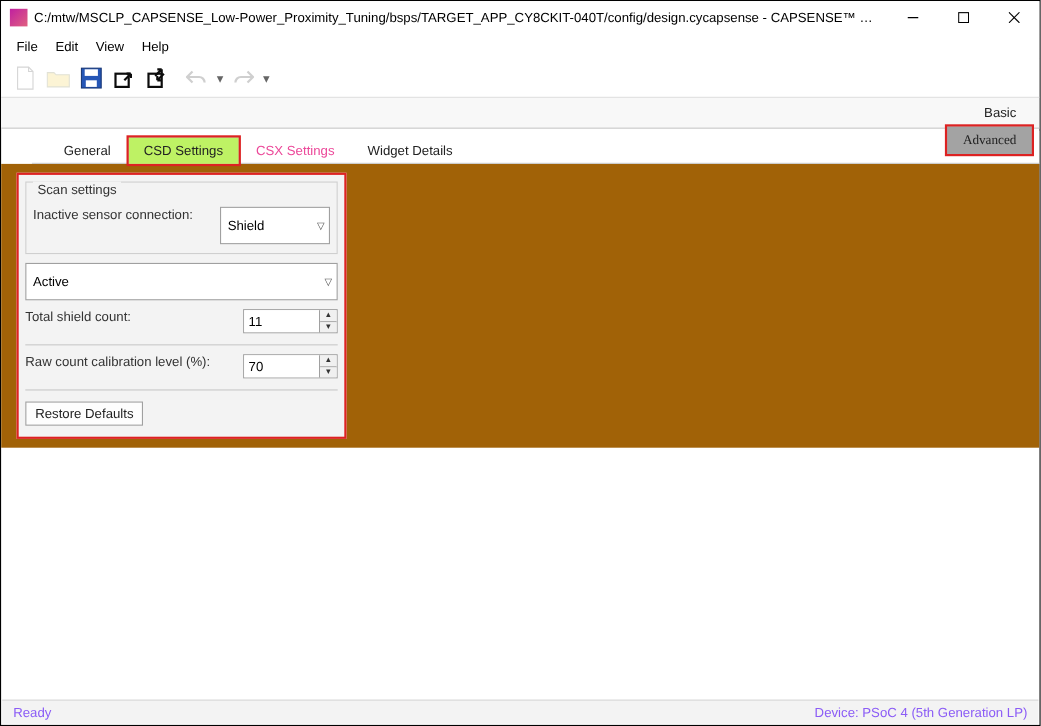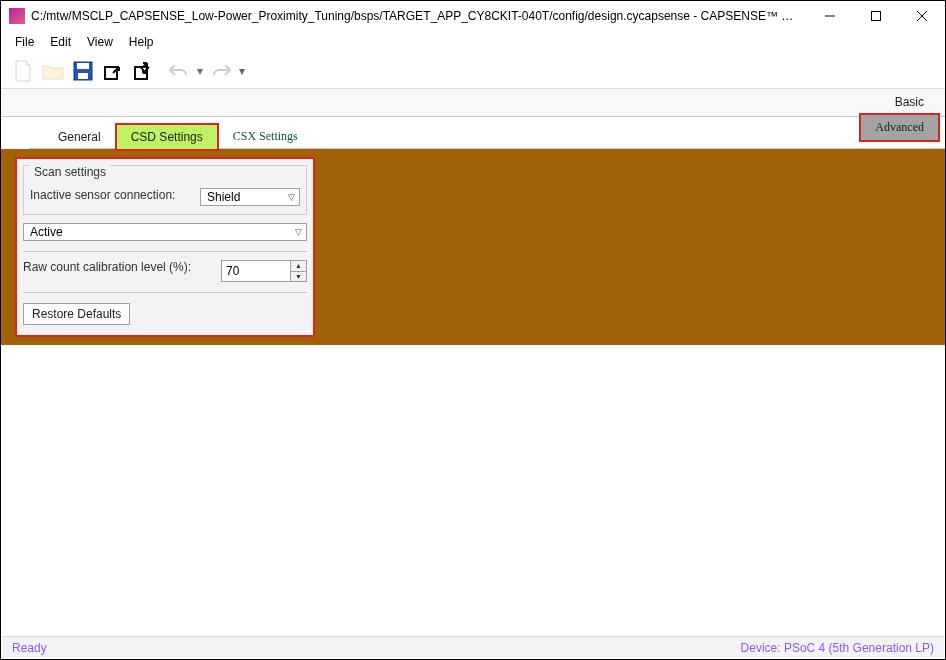--- a/index.html
+++ b/index.html
@@ -29,31 +29,31 @@
     .main-tab-row::after { content: ''; position: absolute; left: 0; right: 0; bottom: 0; border-bottom: 1px solid #c8c8c8; }
     .main-tab { padding: 5px 14px; border: 1px solid transparent; border-bottom: none; background: transparent; position: relative; z-index: 1; color: #222; }
     .main-tab.active { background: #a3a3a3; border-color: #c8c8c8; border-bottom: 1px solid #fff; margin-bottom: -1px; font-family: Liberation Serif, serif; }
     .highlight-red { outline: 2px solid #d22; outline-offset: -1px; }
 
     
     .sub-tab-row { height: 30px; display: flex; align-items: flex-end; padding: 0 14px; background: #fff; position: relative; margin-top: 2px; margin-left: 28px; }
     .sub-tab-row::after { content: ''; position: absolute; left: 0; right: 0; bottom: 0; border-bottom: 1px solid #c8c8c8; }
     .sub-tab { padding: 5px 14px; border: 1px solid transparent; border-bottom: none; color: #222; position: relative; z-index: 1; }
     .sub-tab.active { background: #bef264; border-color: #c8c8c8; border-bottom: 1px solid #fff; margin-bottom: -1px; }
-    .sub-tab.disabled { color: #14532d; font-family: Liberation Serif, serif; }
+    .sub-tab.disabled { color: #ec4899; }
 
     
     .content-wrap { padding: 8px 14px; background: #a16207; }
     .scan-panel { width: 300px; border: 2px solid #d22; padding: 6px 6px 10px 6px; background: #f3f3f3; }
     .group-box { border: 1px solid #cfcfcf; padding: 0 6px 8px 6px; background: #f3f3f3; position: relative; margin-bottom: 8px; }
     .group-title { position: relative; top: -1px; background: #f3f3f3; display: inline-block; padding: 0 4px; font-size: 12px; color: #333; }
     .form-row { display: flex; align-items: flex-start; margin-top: 8px; }
     .form-label { flex: 0 0 170px; color: #333; }
     .form-label.wide { flex: 0 0 198px; }
-    .select { flex: 1; height: 18px; border: 1px solid #a0a0a0; background: #fff; display: flex; align-items: center; justify-content: space-between; padding: 0 4px 0 6px; }
+    .select { flex: 1; height: 34px; border: 1px solid #a0a0a0; background: #fff; display: flex; align-items: center; justify-content: space-between; padding: 0 4px 0 6px; }
     .select .caret { font-size: 9px; color: #555; }
     .spinner { flex: 1; height: 22px; border: 1px solid #a0a0a0; background: #fff; display: flex; align-items: stretch; }
     .spinner input { flex: 1; border: none; padding: 0 4px; font-size: 12px; outline: none; width: 100%; }
     .spinner .spin-btns { width: 16px; display: flex; flex-direction: column; border-left: 1px solid #a0a0a0; }
     .spinner .spin-btn { flex: 1; display: flex; align-items: center; justify-content: center; font-size: 7px; color: #333; background: #f0f0f0; border-bottom: 1px solid #a0a0a0; }
     .spinner .spin-btn:last-child { border-bottom: none; }
     .hr { border-top: 1px solid #c8c8c8; margin-top: 10px; }
     .restore-btn { display:inline-block; margin-top: 10px; padding: 3px 8px; border: 1px solid #a0a0a0; background: #fdfdfd; color: #222; }
 
     
@@ -141,20 +141,21 @@
 
 <div class="main-tab-row">
   <div class="main-tab">Basic</div>
   <div class="main-tab active highlight-red">Advanced</div>
 </div>
 
 <div class="sub-tab-row">
   <div class="sub-tab">General</div>
   <div class="sub-tab active highlight-red">CSD Settings</div>
   <div class="sub-tab disabled">CSX Settings</div>
+  <div class="sub-tab">Widget Details</div>
 </div>
 
 <div class="content-wrap">
   <div class="scan-panel">
 
     <div class="group-box">
       <span class="group-title">Scan settings</span>
       <div class="form-row">
         <div class="form-label">Inactive sensor connection:</div>
         <div class="select">
@@ -164,20 +165,30 @@
       </div>
     </div>
 
     <div class="form-row">
       <div class="select">
         <span>Active</span>
         <span class="caret">▽</span>
       </div>
     </div>
 
+    <div class="form-row">
+      <div class="form-label wide">Total shield count:</div>
+      <div class="spinner">
+        <input type="text" value="11" style="">
+        <div class="spin-btns">
+          <div class="spin-btn">▲</div>
+          <div class="spin-btn">▼</div>
+        </div>
+      </div>
+    </div>
 
     <div class="hr"></div>
 
     <div class="form-row">
       <div class="form-label wide">Raw count calibration level (%):</div>
       <div class="spinner">
         <input type="text" value="70" style="">
         <div class="spin-btns">
           <div class="spin-btn">▲</div>
           <div class="spin-btn">▼</div>

